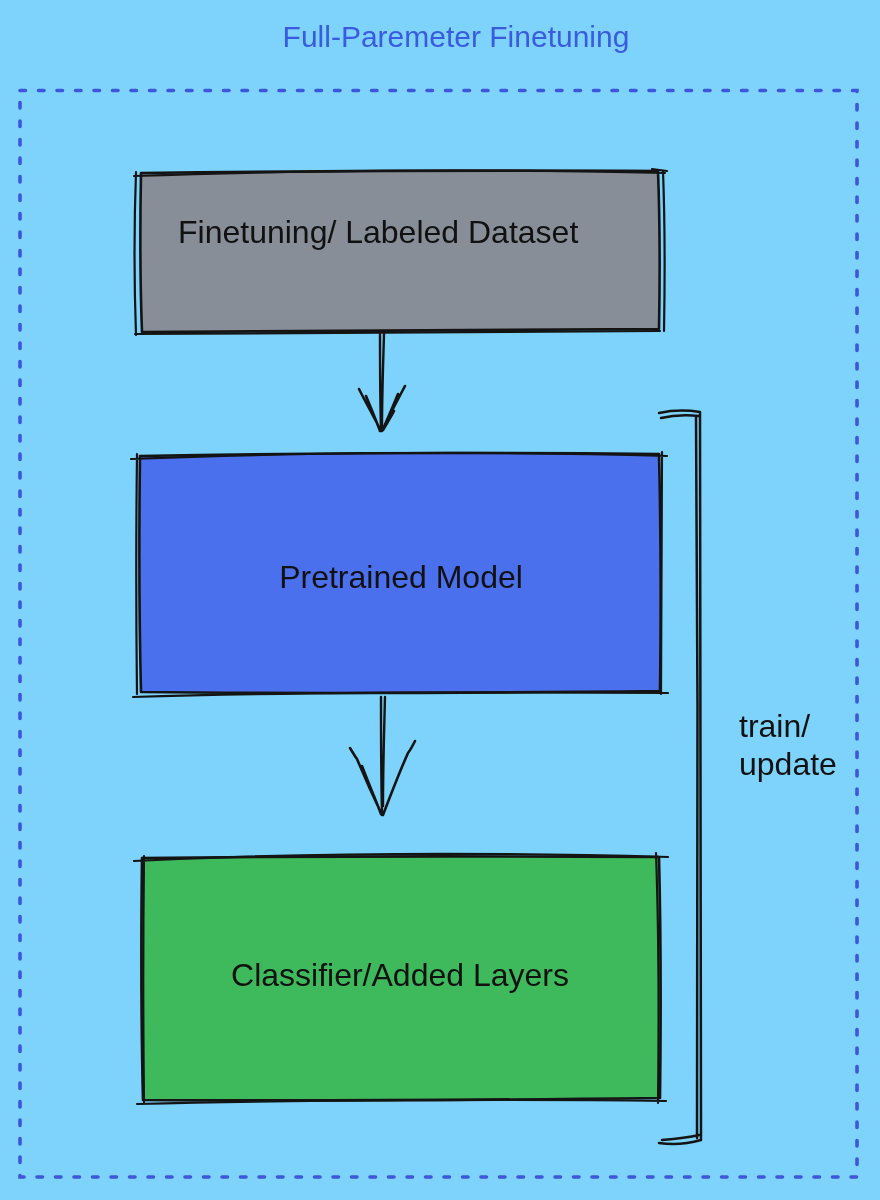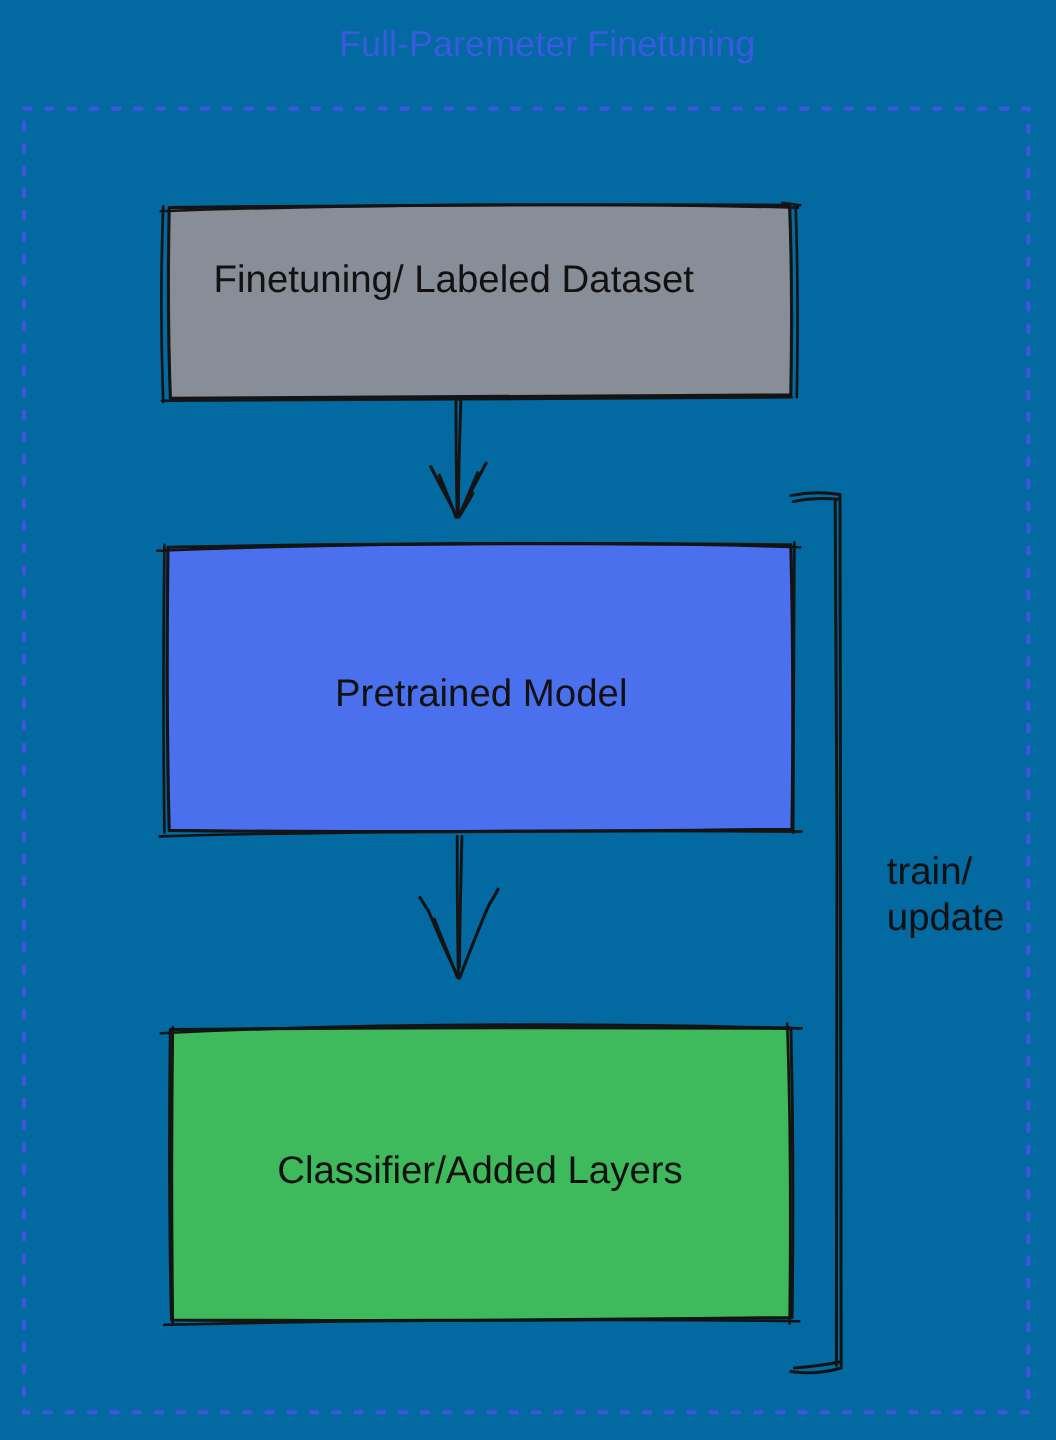--- a/index.html
+++ b/index.html
@@ -5,21 +5,21 @@
   html, body {
     margin: 0;
     padding: 0;
     background: #ffffff;
     font-family: "Liberation Sans", sans-serif;
   }
   .canvas {
     position: relative;
     width: 880px;
     height: 1200px;
-    background: #0369a1;
+    background: #7dd3fc;
     overflow: hidden;
   }
   .canvas svg {
     position: absolute;
     left: 0;
     top: 0;
     display: block;
   }
   text {
     font-family: "Liberation Sans", sans-serif;

